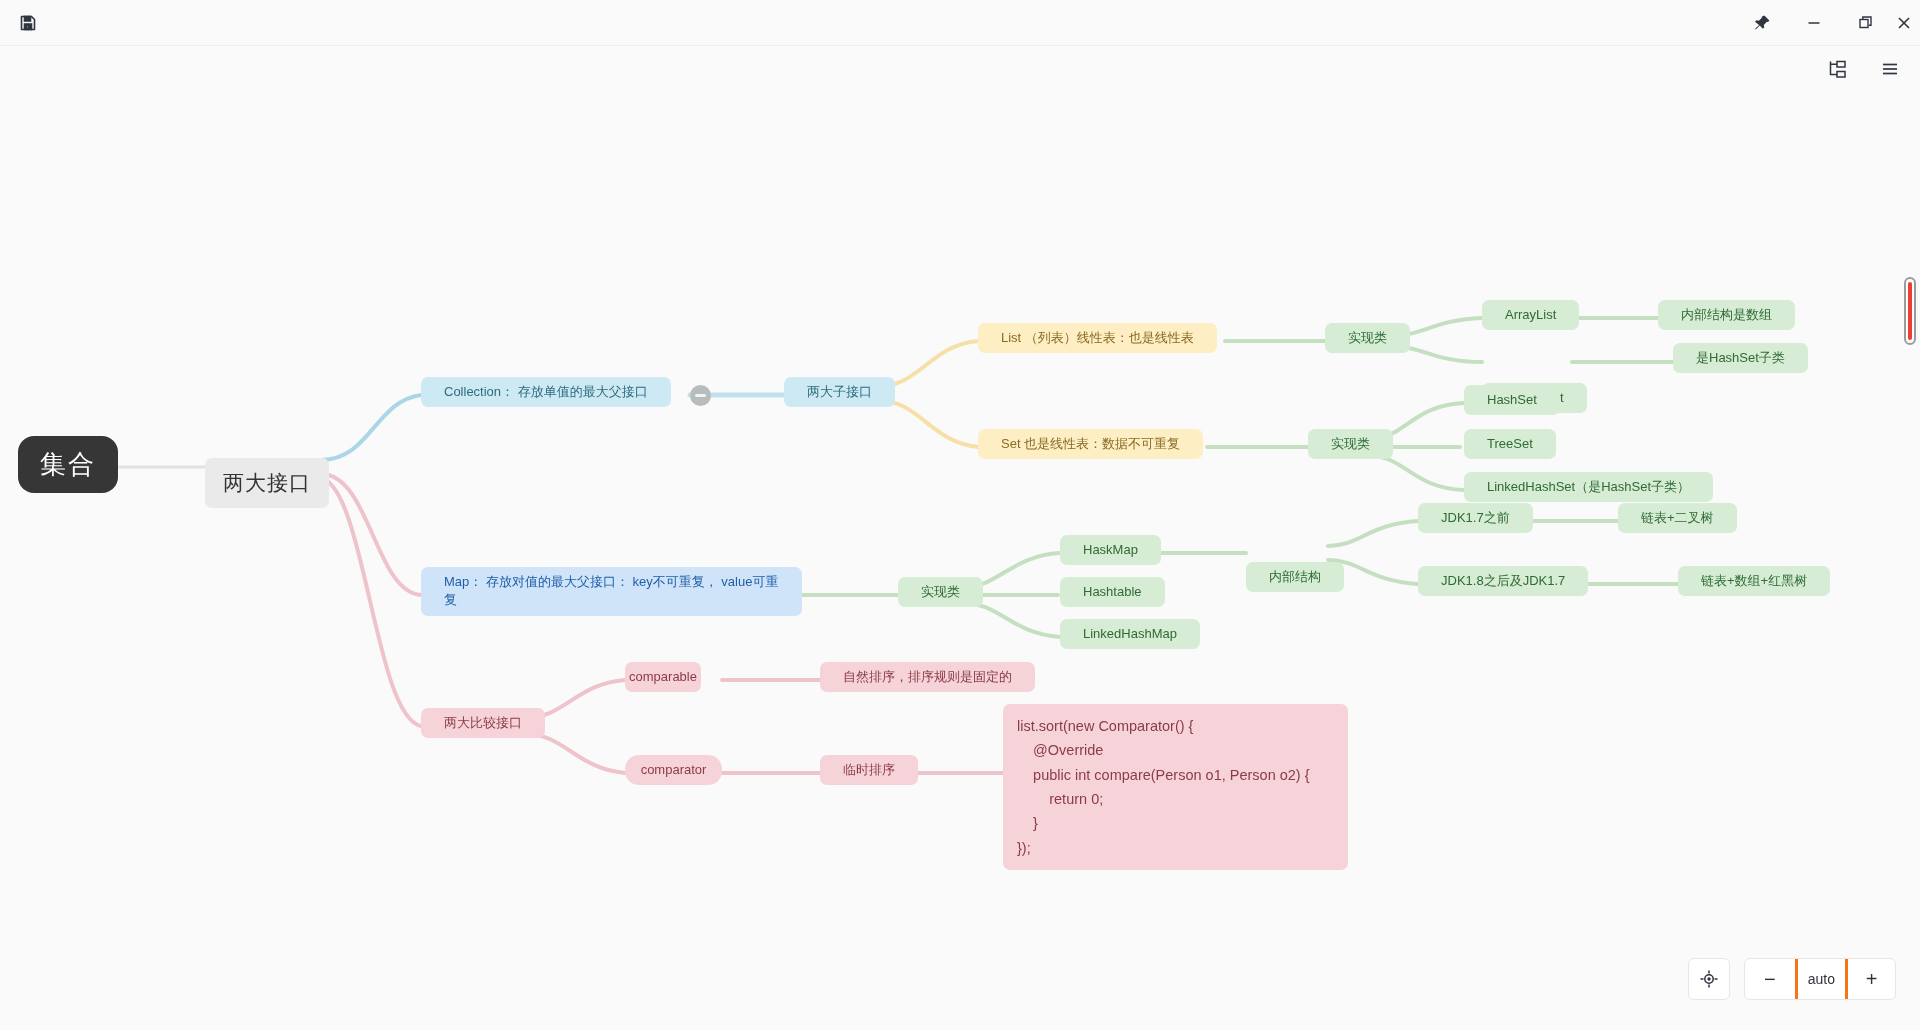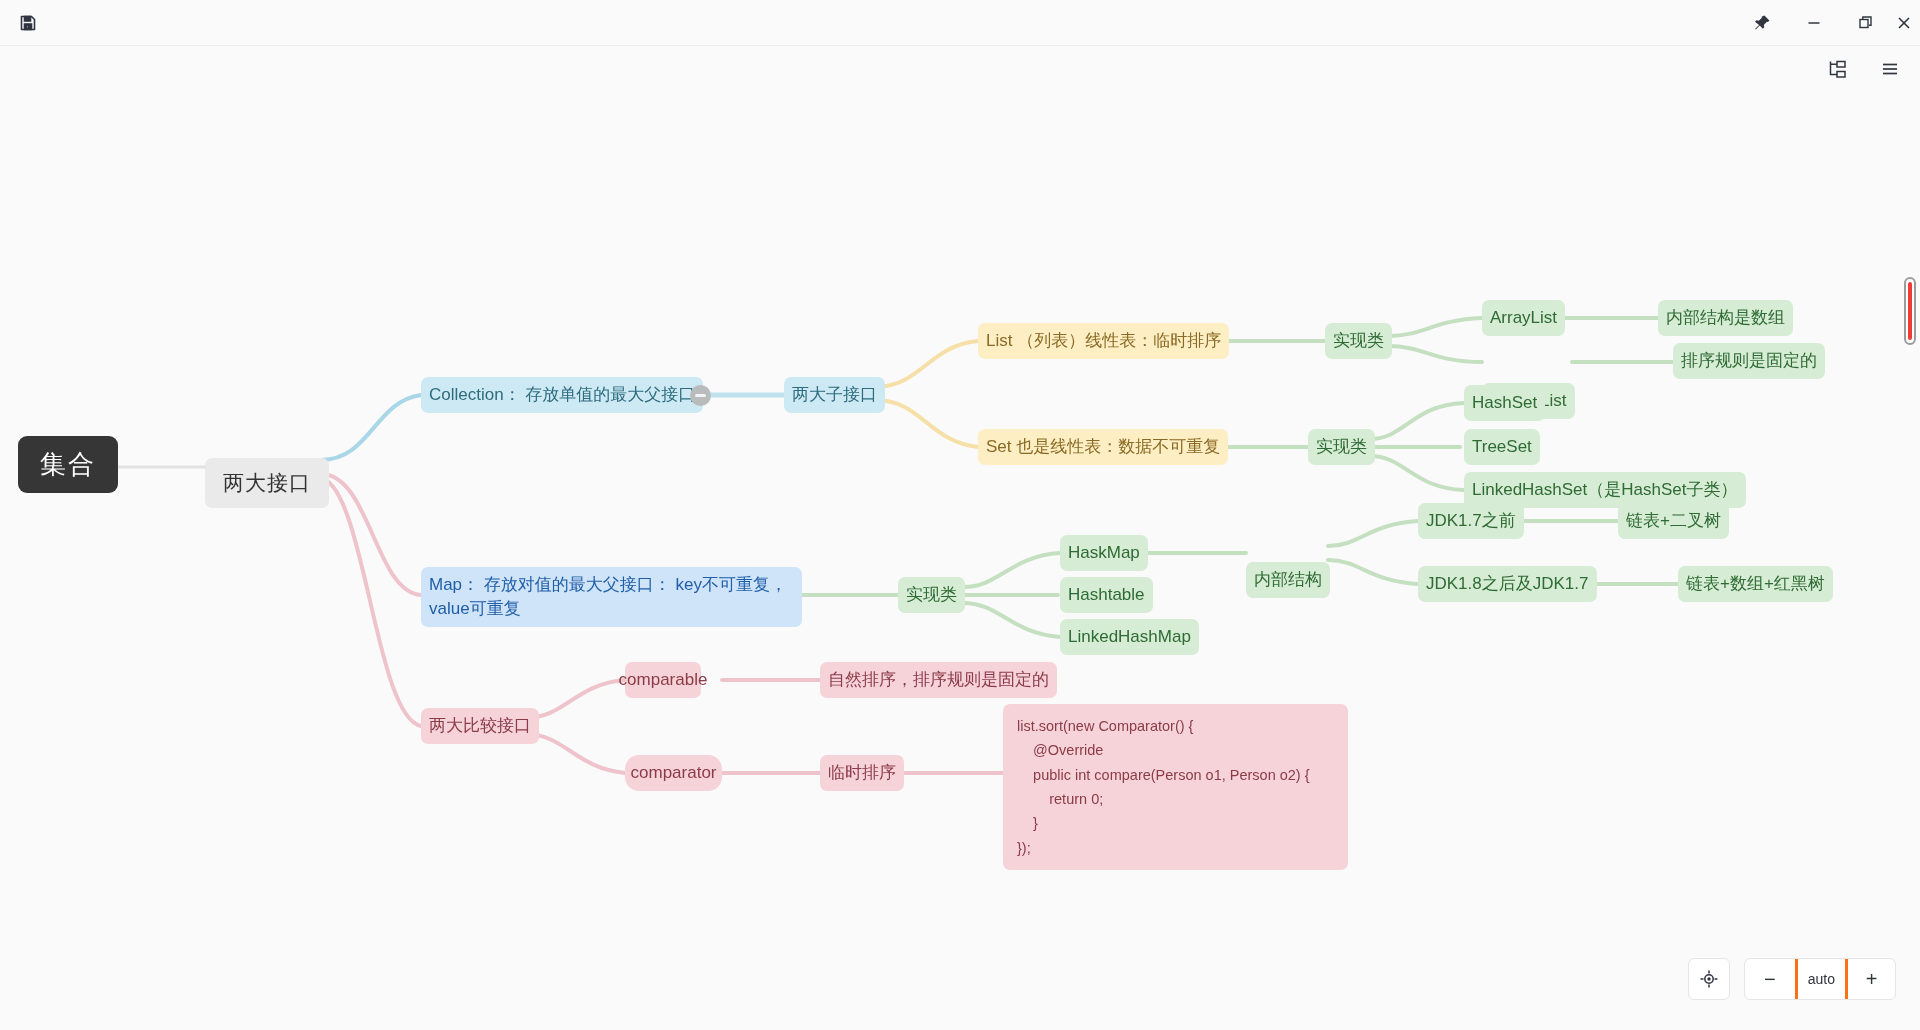--- a/index.html
+++ b/index.html
@@ -52,30 +52,30 @@
     background: #fafafa;
     overflow: hidden;
   }
   #edges { position: absolute; top: 0; left: 0; width: 1920px; height: 938px; }
 
   
   .node {
     position: absolute;
     border-radius: 7px;
     display: flex; align-items: center;
-    padding: 6px 8px;
-    font-size: 17px;
+    padding: 6px 23px;
+    font-size: 13px;
     line-height: 1.42;
     white-space: pre;
     cursor: pointer;
     z-index: 5;
   }
   .node.root {
     background: #363636; color: #ffffff;
-    border-radius: 9px;
+    border-radius: 16px;
     font-size: 26px; letter-spacing: 2px;
     padding: 10px 22px;
   }
   .node.gray  { background: #eaeaea; color: #333333; font-size: 21px; letter-spacing: 1px; padding: 10px 18px; }
   .node.blue  { background: #cdeaf4; color: #2d6b7d; }
   .node.blue2 { background: #cfe3f9; color: #1f5fa8; white-space: normal; }
   .node.yellow{ background: #fdeec4; color: #8a6a24; }
   .node.green { background: #d6ecd4; color: #2f6b34; }
   .node.pink  { background: #f6d3d8; color: #8c3b48; }
   .node.code  {
@@ -244,26 +244,26 @@
   <div class="node root" style="left:18px; top:344px;">集合</div>
 
   <div class="node gray" style="left:205px; top:366px;">两大接口</div>
 
   <div class="node blue" style="left:421px; top:285px;">Collection： 存放单值的最大父接口</div>
 
   <div id="collapse-handle" style="left:690px; top:293px;"></div>
 
   <div class="node blue" style="left:784px; top:285px;">两大子接口</div>
 
-  <div class="node yellow" style="left:978px; top:231px;">List （列表）线性表：临时排序</div>
+  <div class="node yellow" style="left:978px; top:231px;">List （列表）线性表：也是线性表</div>
   <div class="node green" style="left:1325px; top:231px;">实现类</div>
   <div class="node green" style="left:1482px; top:208px;">ArrayList</div>
   <div class="node green" style="left:1658px; top:208px;">内部结构是数组</div>
   <div class="node green" style="left:1482px; top:251px;margin-top:40px;">LinkedList</div>
-  <div class="node green" style="left:1673px; top:251px;">排序规则是固定的</div>
+  <div class="node green" style="left:1673px; top:251px;">是HashSet子类</div>
 
   <div class="node yellow" style="left:978px; top:337px;">Set 也是线性表：数据不可重复</div>
   <div class="node green" style="left:1308px; top:337px;">实现类</div>
   <div class="node green" style="left:1464px; top:293px;">HashSet</div>
   <div class="node green" style="left:1464px; top:337px;">TreeSet</div>
   <div class="node green" style="left:1464px; top:380px;">LinkedHashSet（是HashSet子类）</div>
 
   <div class="node blue2" style="left:421px; top:475px; width:381px;">Map： 存放对值的最大父接口： key不可重复， value可重复</div>
   <div class="node green" style="left:898px; top:485px;">实现类</div>
   <div class="node green" style="left:1060px; top:443px;">HaskMap</div>

